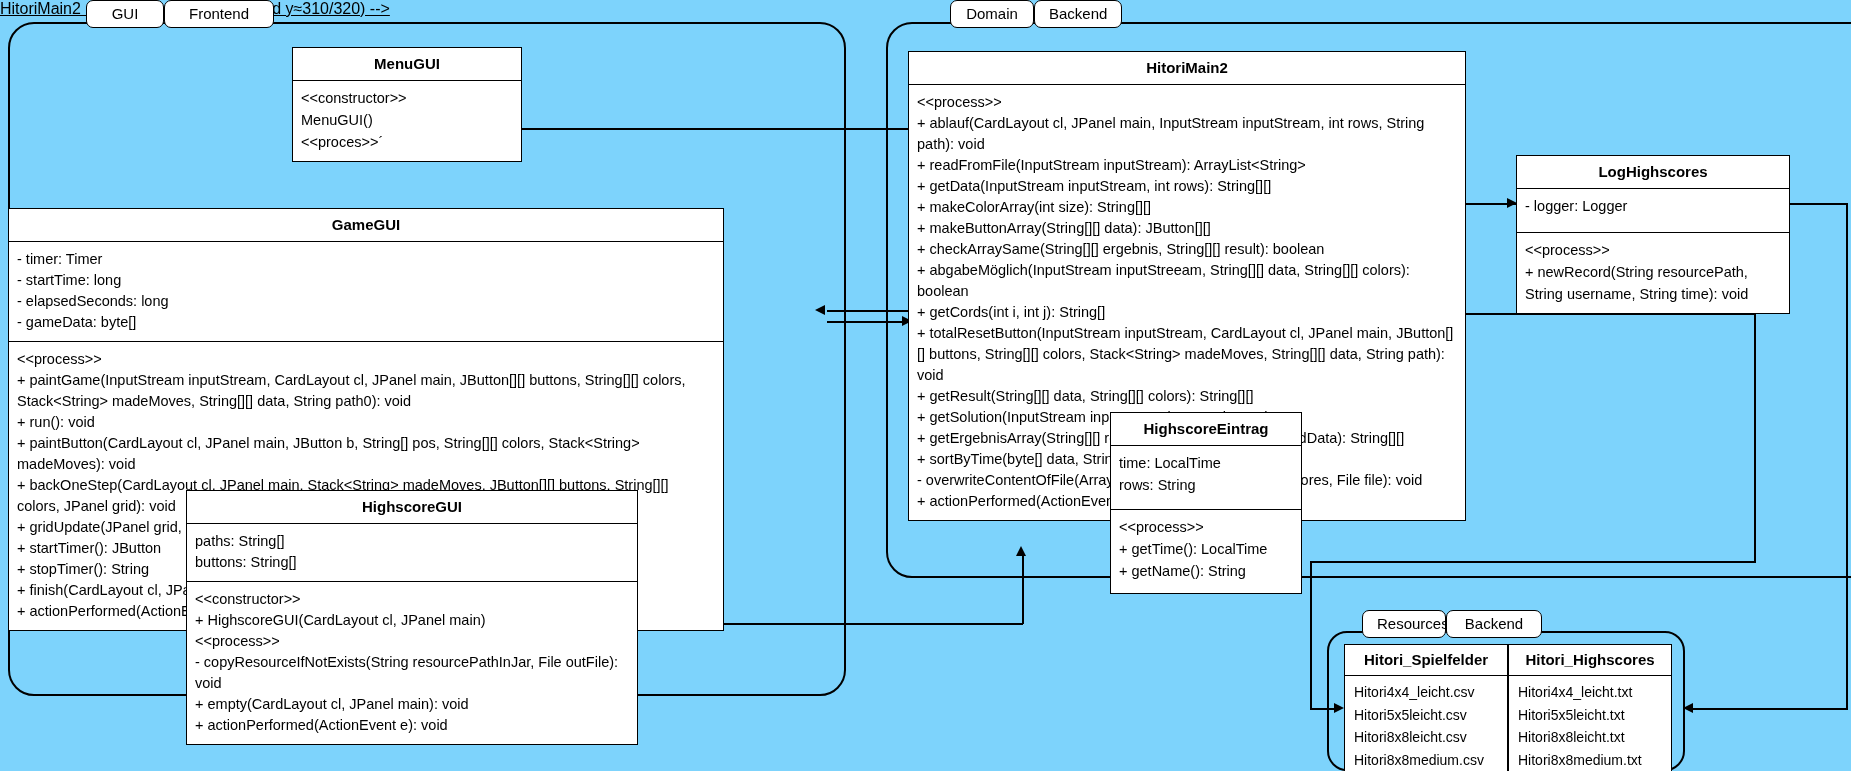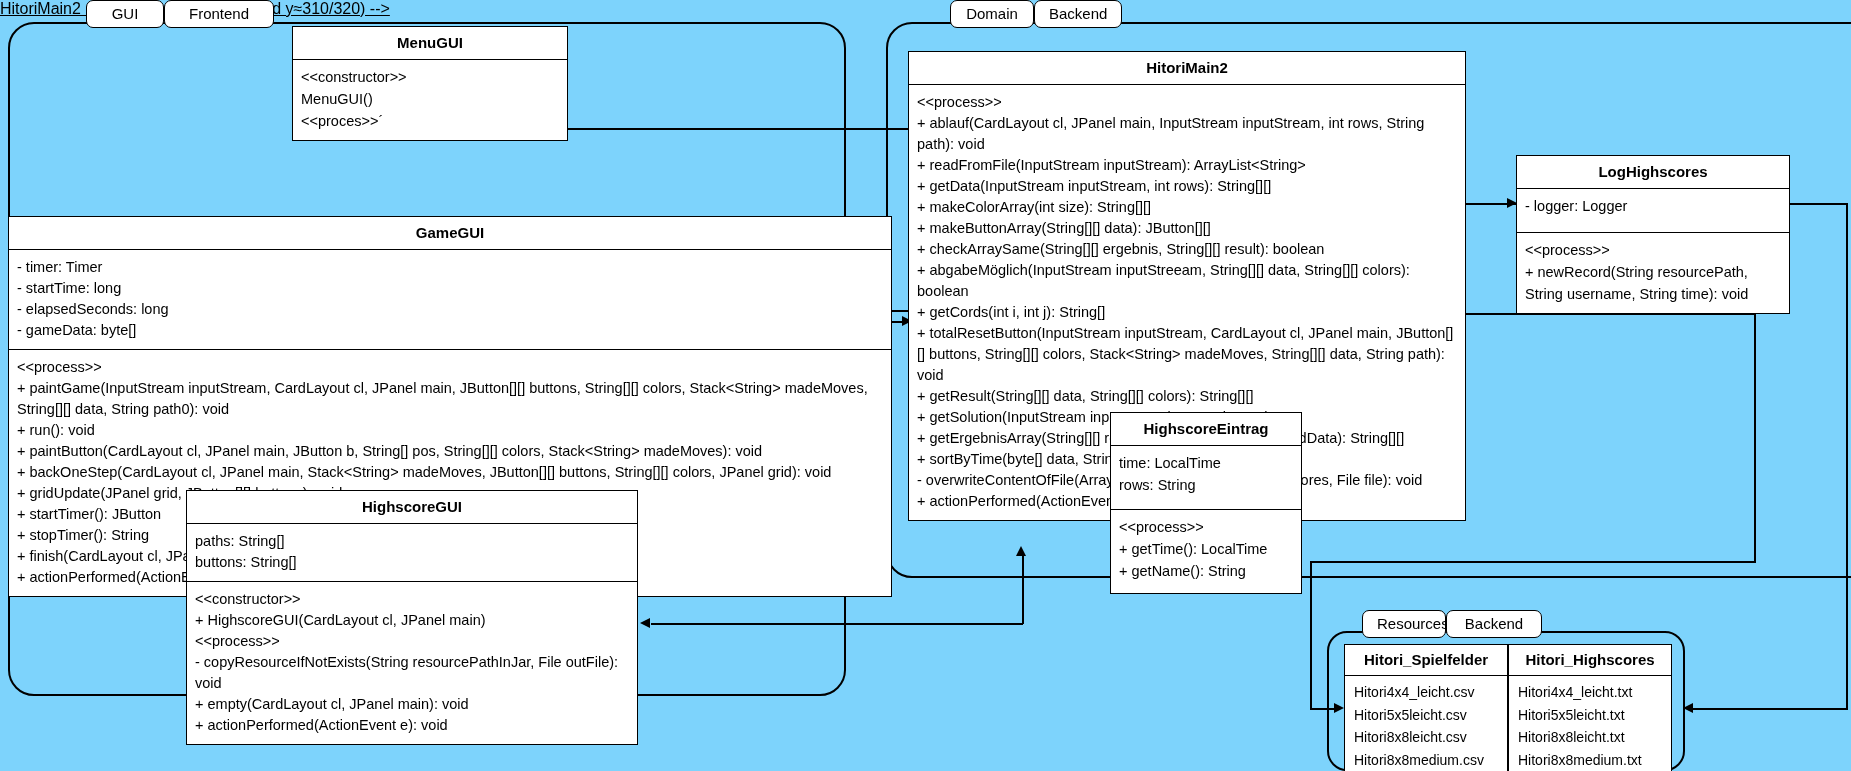--- a/index.html
+++ b/index.html
@@ -211,31 +211,31 @@
   
   <div class="ln lnv" style="left:1022px; top:387px; height:1px;"></div>
 
   
   <div class="ln lnv" style="left:1021px; top:553px; height:0px;"></div>
 
   
   <div class="arrow arr-up" style="left:1016px; top:546px;"></div>
 
   
-  <div class="cls" style="left:292px; top:26px; width:276px;">
+  <div class="cls" style="left:292px; top:47px; width:230px;">
     <div class="name">MenuGUI</div>
     <div class="compartment">
       <div class="line">&lt;&lt;constructor&gt;&gt;</div>
       <div class="line">MenuGUI()</div>
       <div class="line">&lt;&lt;proces&gt;&gt;´</div>
     </div>
   </div>
 
   
-  <div class="cls tight" style="left:8px; top:216px; width:884px;">
+  <div class="cls tight" style="left:8px; top:208px; width:716px;">
     <div class="name">GameGUI</div>
     <div class="compartment">
       <div class="line">- timer: Timer</div>
       <div class="line">- startTime: long</div>
       <div class="line">- elapsedSeconds: long</div>
       <div class="line">- gameData: byte[]</div>
     </div>
     <div class="compartment">
       <div class="line">&lt;&lt;process&gt;&gt;</div>
       <div class="line">+ paintGame(InputStream inputStream, CardLayout cl, JPanel main, JButton[][] buttons, String[][] colors, Stack&lt;String&gt; madeMoves, String[][] data, String path0): void</div>

